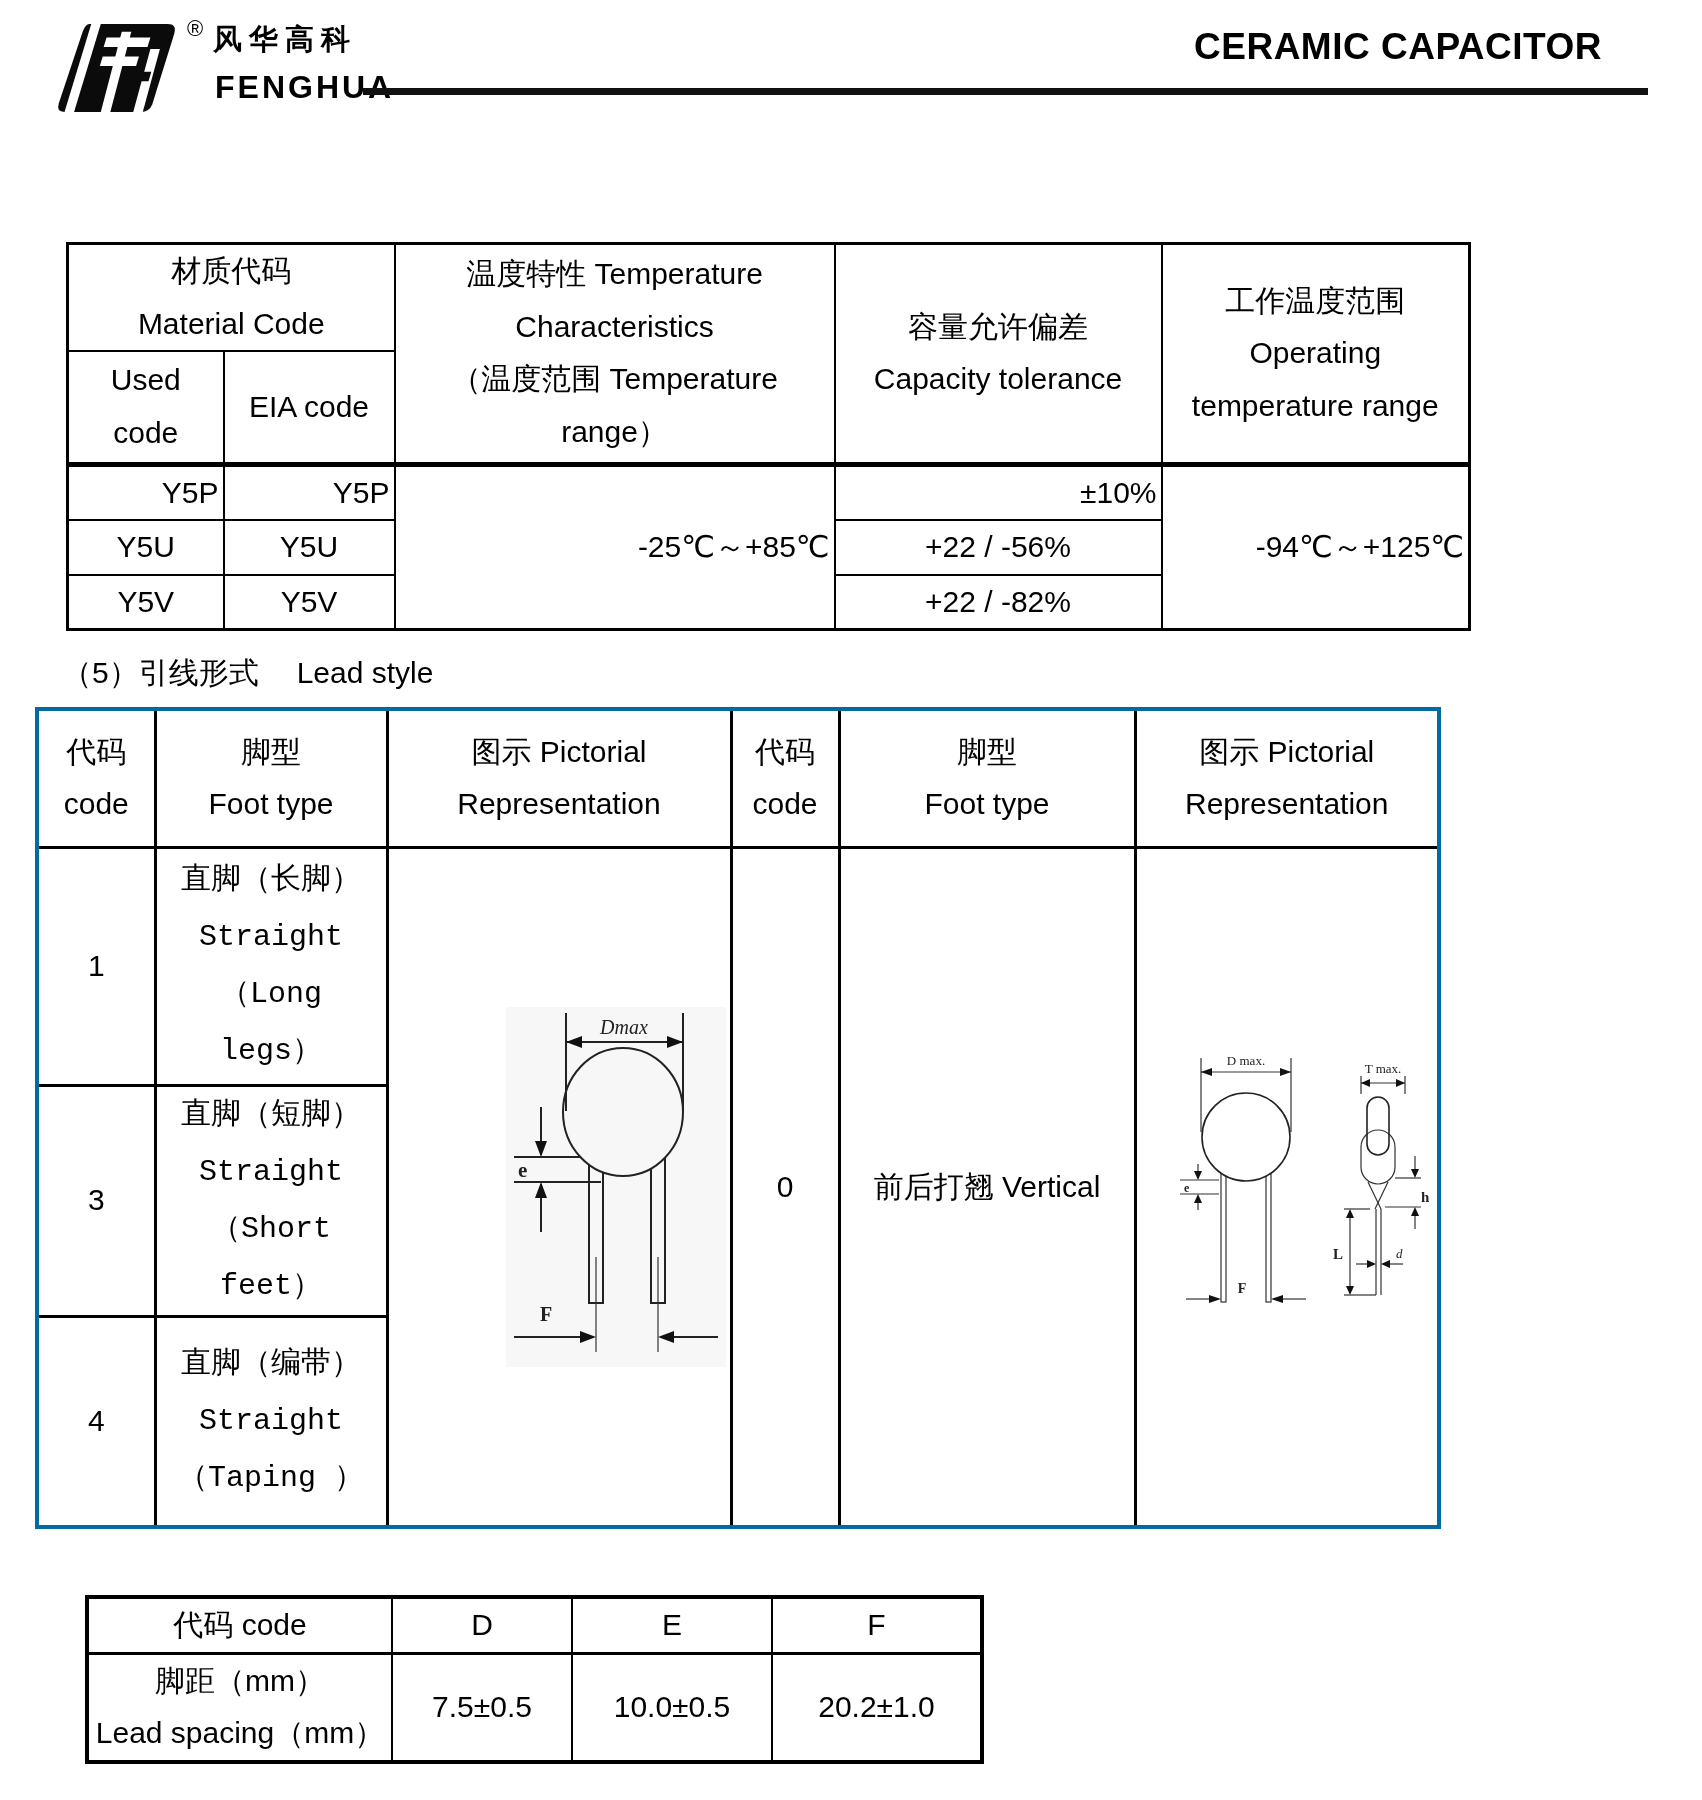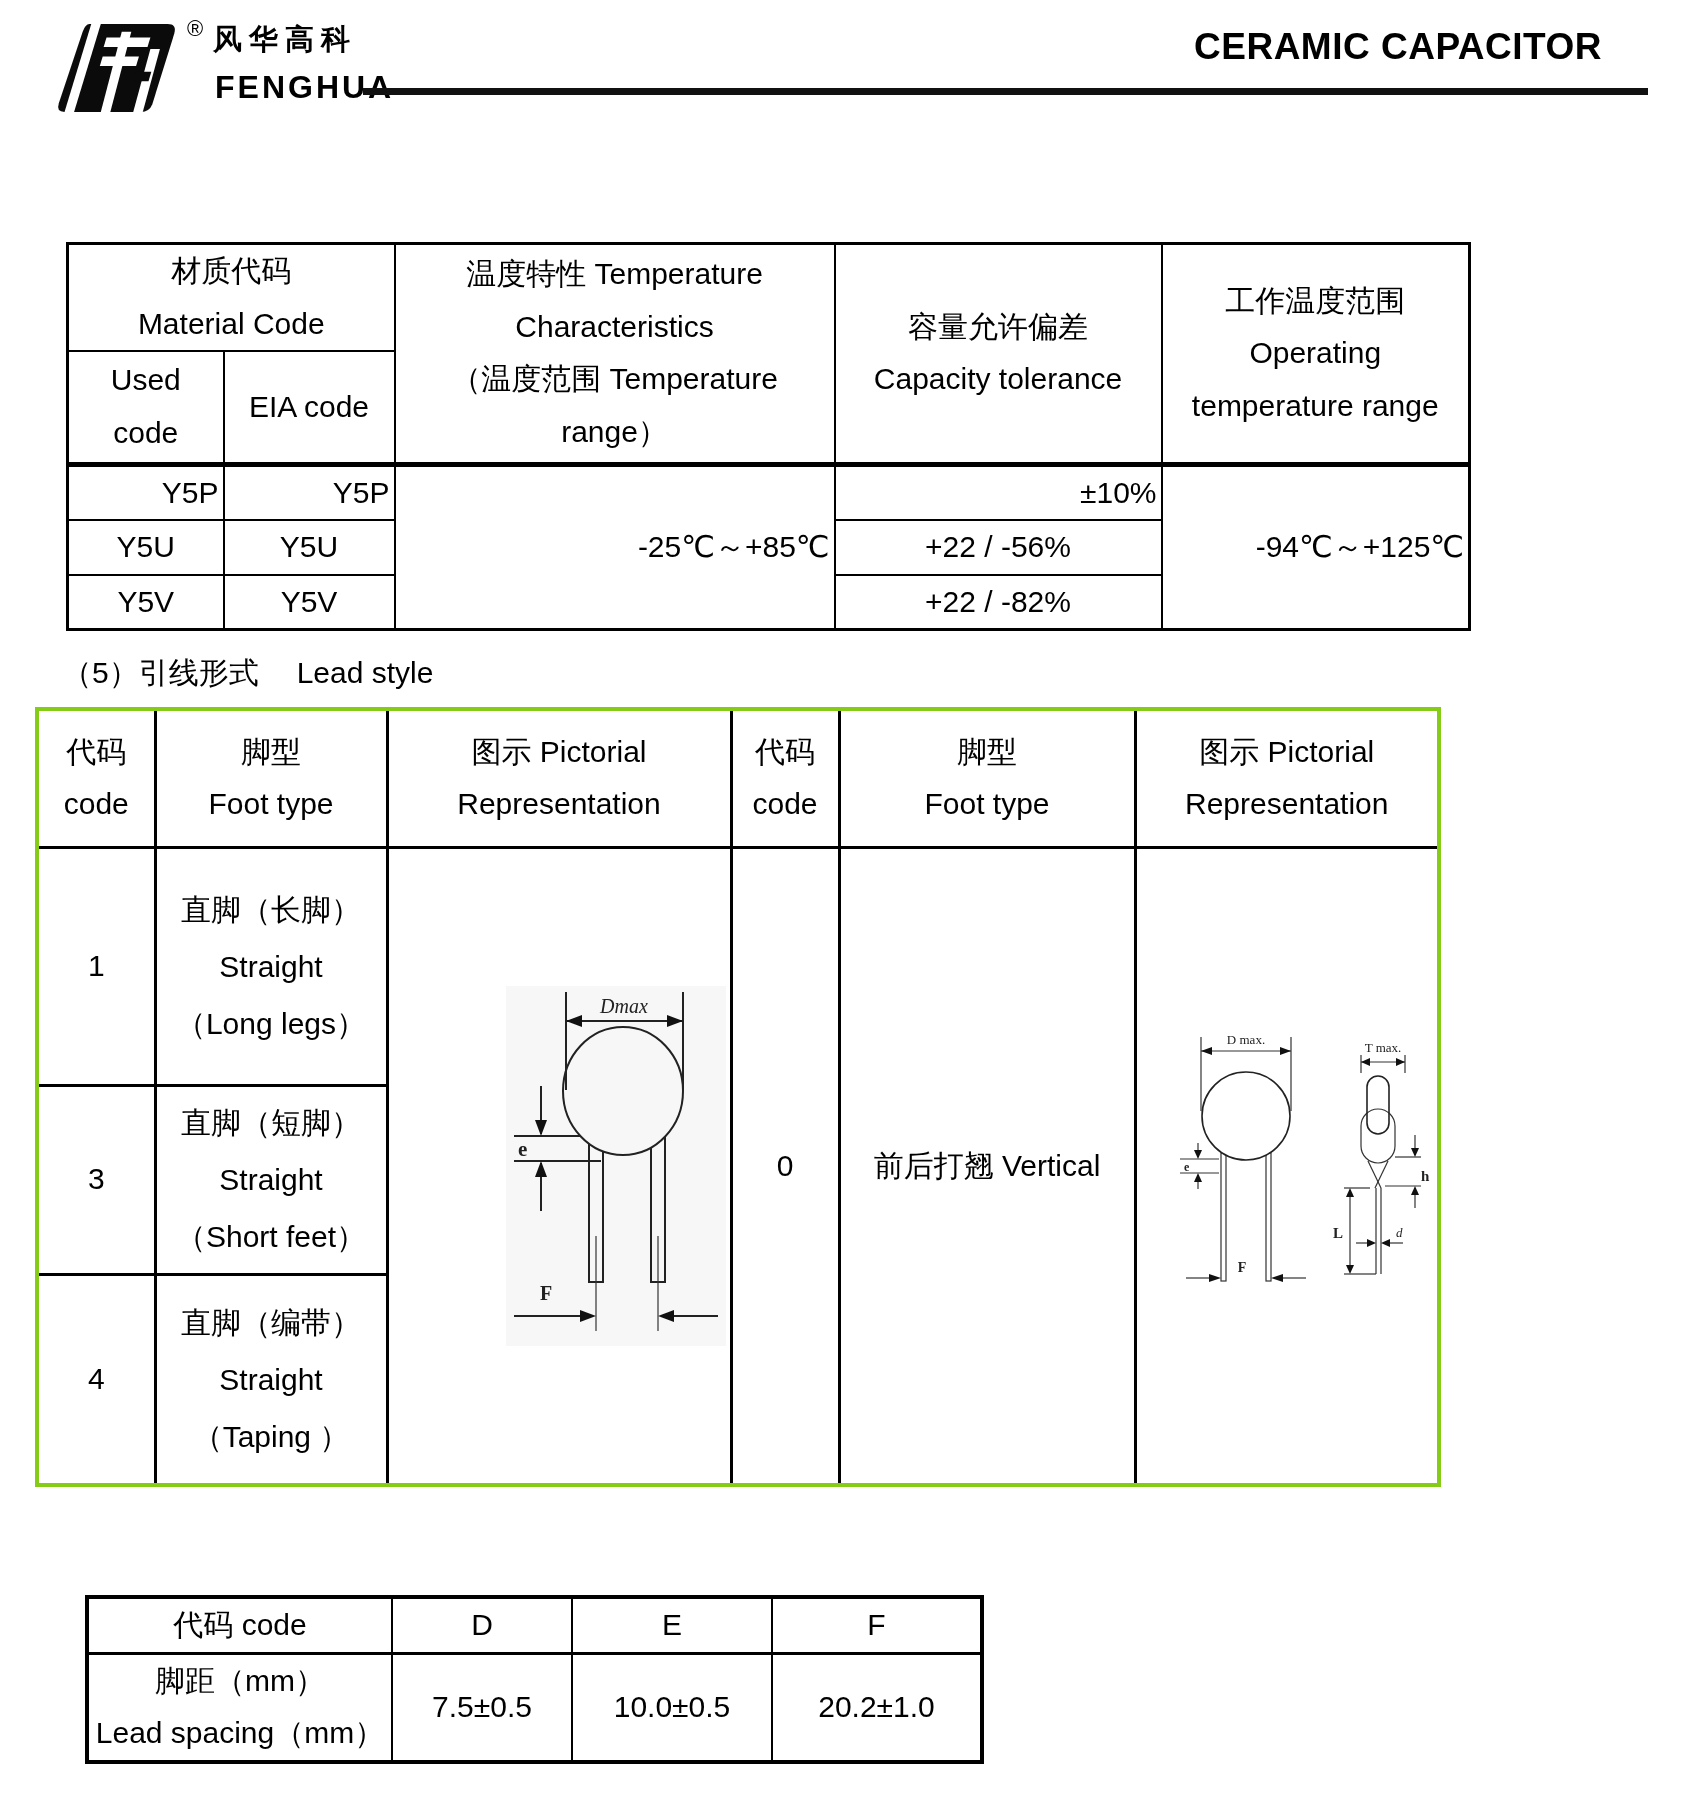--- a/index.html
+++ b/index.html
@@ -20,23 +20,23 @@
   .sec-title { position:absolute; left:62px; font-size:30px; white-space:nowrap; }
   .sec-title .en { margin-left:38px; }
   .st4 { top:180px; } .st5 { top:653px; } .st6 { top:1525px; }
 
   
   table.t { position:absolute; border-collapse:collapse; table-layout:fixed; }
   table.t td { border:2px solid #000; text-align:center; vertical-align:middle;
                font-size:30px; line-height:1.75; white-space:pre-line; padding:0 4px; overflow:hidden; }
   table.t1 { border:3px solid #000; }
   table.t1 tr.sep td { border-top-width:5px;text-align:right; }
-  table.t2 { border:4px solid #84cc16; }
+  table.t2 { border:4px solid #0369a1; }
   table.t2 td { border-width:3px; }
-  table.t2 td.foot { line-height:1.9; }
+  table.t2 td.foot { line-height:1.9;font-family:Liberation Mono, monospace; }
   table.t3 { border:4px solid #000; }
   table.t3 tr.hdr td { border-bottom-width:3px; }
   td.diag { padding:0; }
   .diag-inner { width:100%; height:100%; display:flex; align-items:center; justify-content:flex-end; }
   .diagL-bg { background:#f7f7f7; }
 
   
   svg .ln { stroke:#222; fill:none; }
   svg .thin { stroke:#333; stroke-width:1.2; fill:none; }
   svg .ah { fill:#111; stroke:none; }

